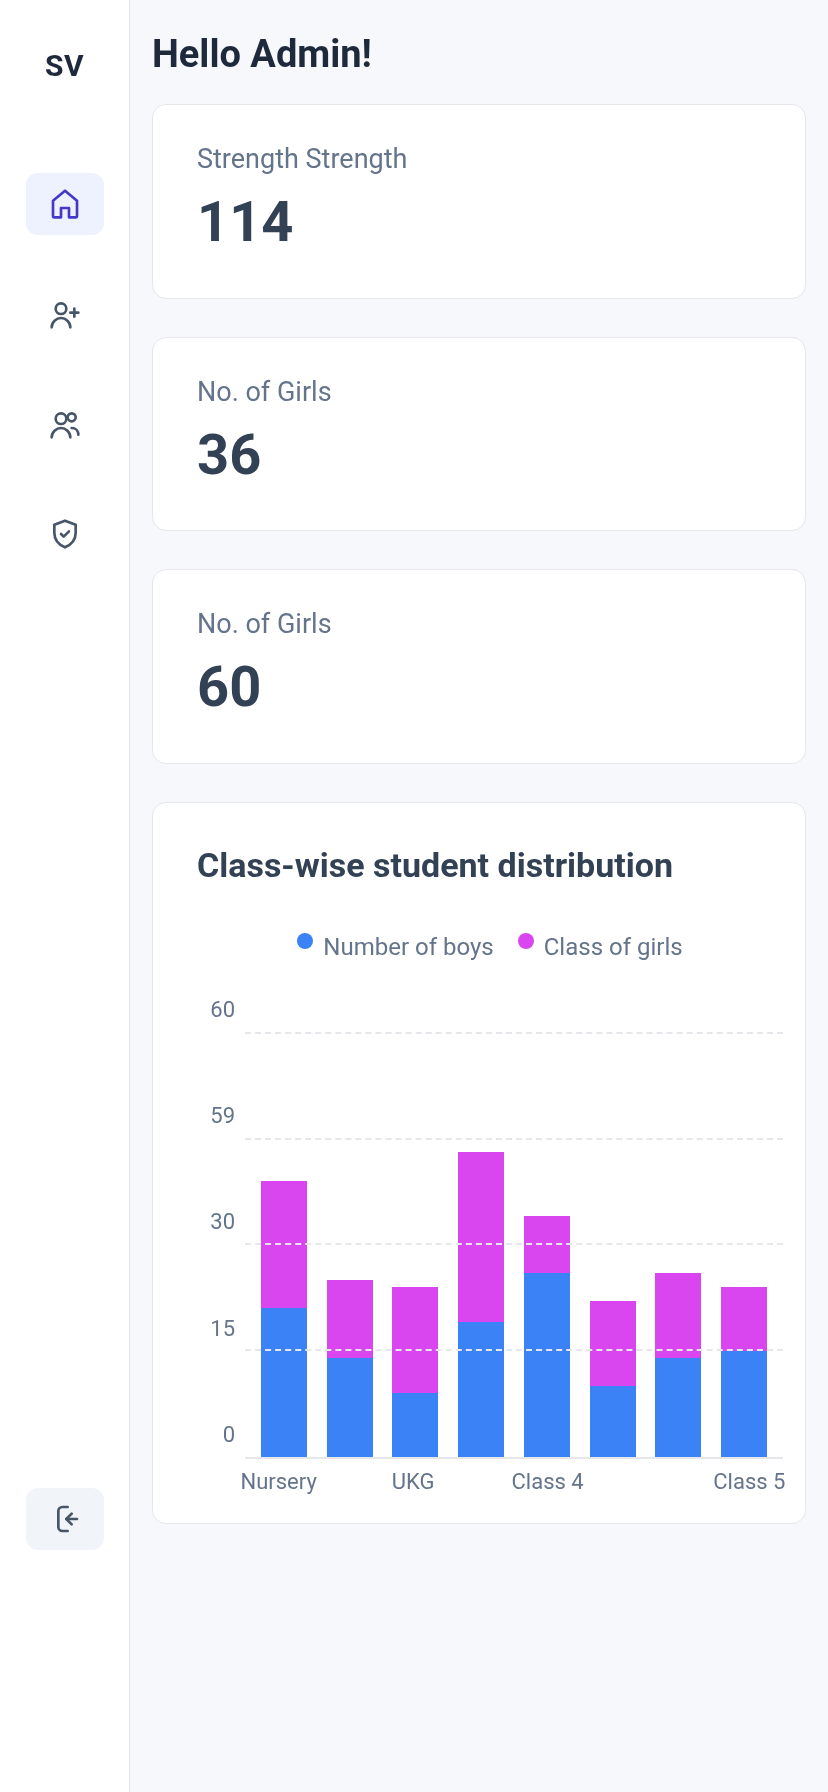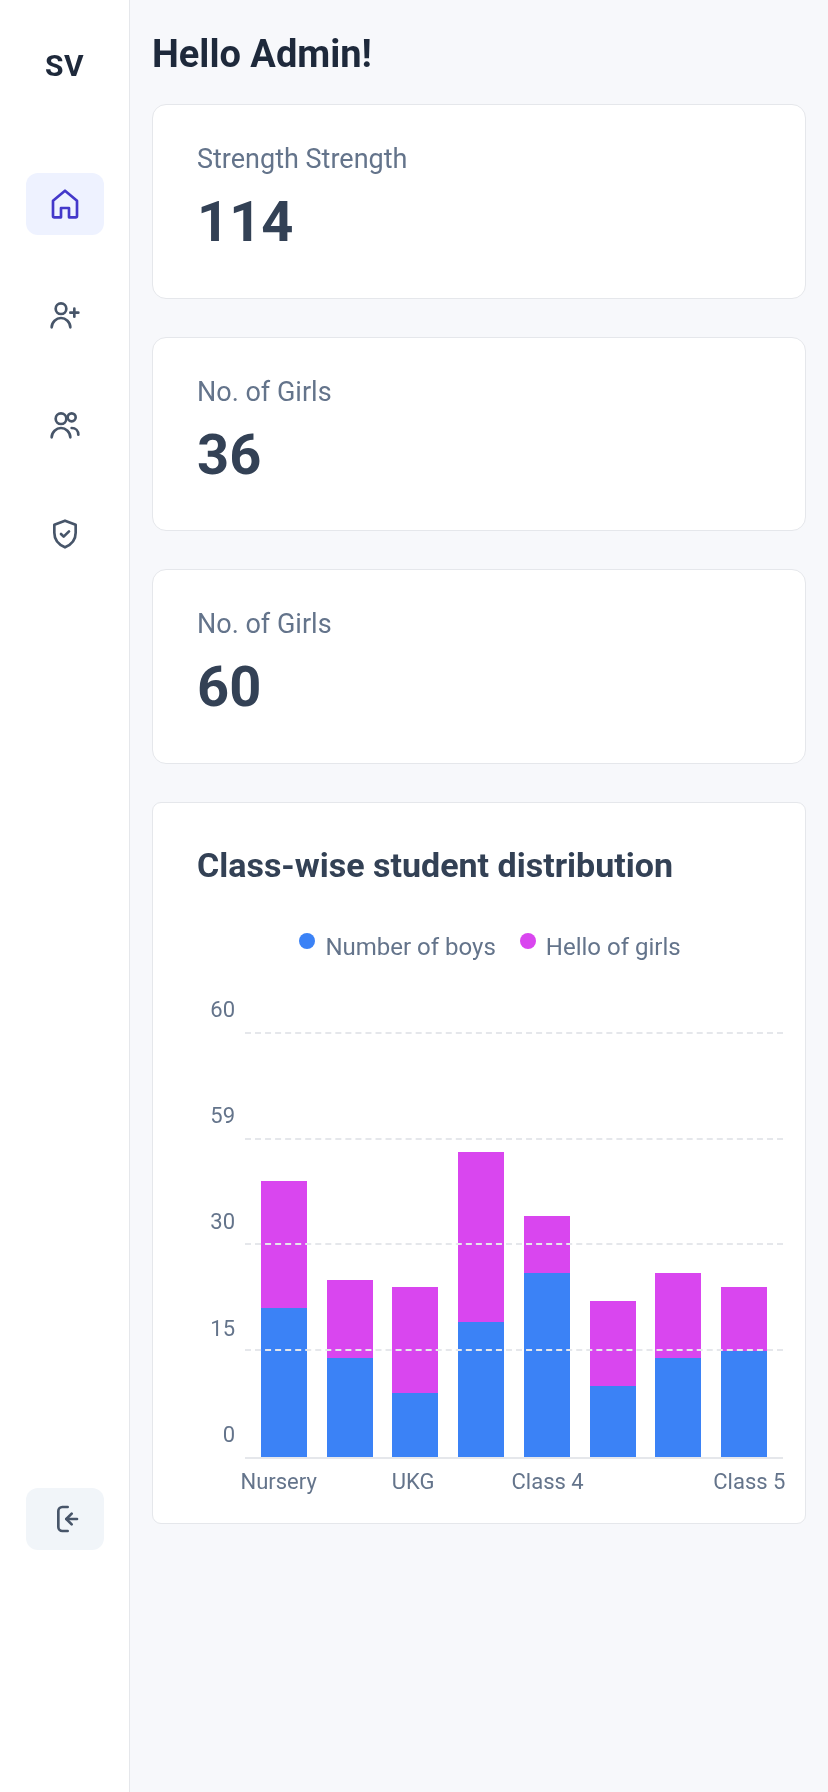--- a/index.html
+++ b/index.html
@@ -80,21 +80,21 @@
   .card-value {
     font-size: 56px;
     font-weight: 700;
     color: #334155;
     line-height: 1.1;
     margin-top: 17px;
   }
   .chart-card {
     background: #fff;
     border: 1px solid #e5e7eb;
-    border-radius: 9px;
+    border-radius: 14px;
     padding: 42px 22px 20px 44px;
     margin-top: 38px;
   }
   .chart-title {
     font-size: 34px;
     font-weight: 700;
     color: #334155;
     margin-bottom: 48px;
   }
   .legend {
@@ -239,21 +239,21 @@
   <div class="chart-card">
     <h2 class="chart-title">Class-wise student distribution</h2>
 
     <div class="legend">
       <div class="legend-item">
         <span class="legend-dot" style="background:#3b82f6;"></span>
         <span>Number of boys</span>
       </div>
       <div class="legend-item">
         <span class="legend-dot" style="background:#d946ef;"></span>
-        <span>Hello of girls</span>
+        <span>Class of girls</span>
       </div>
     </div>
 
     <div class="chart-area">
       <div class="y-axis" id="y-axis">
           <div class="y-tick" style="bottom: 0%;">0</div>
           <div class="y-tick" style="bottom: 23.0769%;">15</div>
           <div class="y-tick" style="bottom: 46.1538%; margin-top: 12px;">30</div>
           <div class="y-tick" style="bottom: 69.2308%;">59</div>
           <div class="y-tick" style="bottom: 92.3077%;">60</div>

